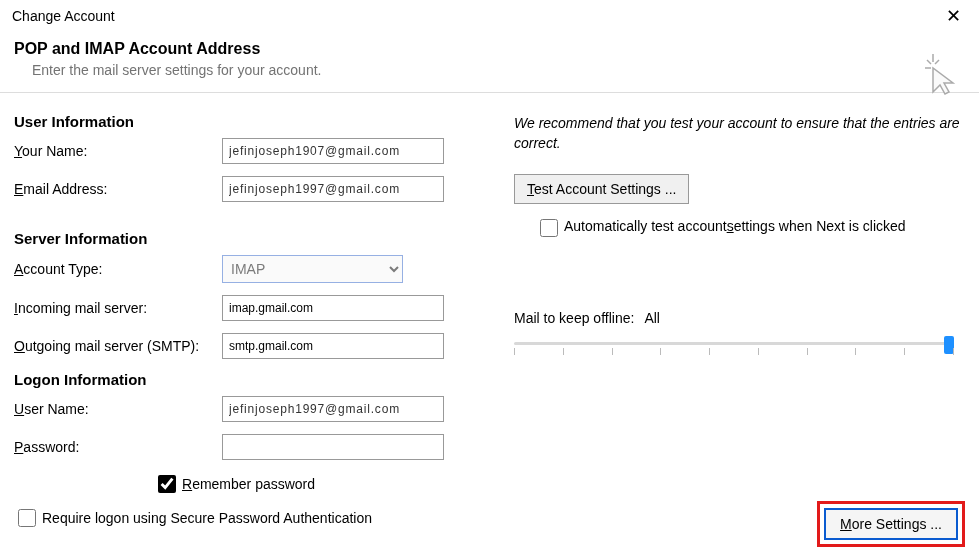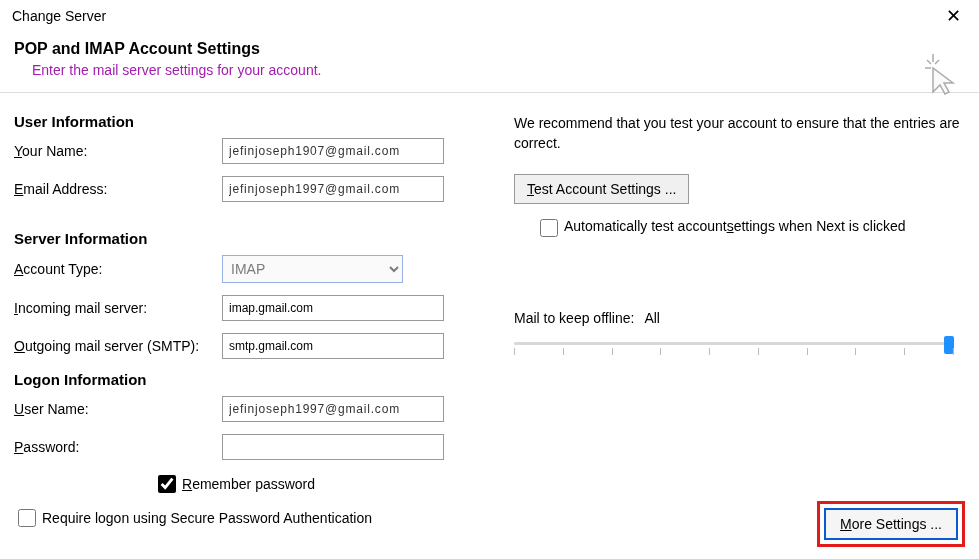--- a/index.html
+++ b/index.html
@@ -2,21 +2,21 @@
 <html><head>
   <meta charset="utf-8">
   <style>
     * { box-sizing: border-box; font-family: "Segoe UI", Arial, sans-serif; }
     body { margin: 0; background: #fff; color: #000; font-size: 14px; width: 979px; height: 559px; position: relative; }
     .titlebar { height: 32px; display: flex; align-items: center; justify-content: space-between; padding: 0 8px; }
     .titlebar-left { padding-left: 4px; font-size: 14px; }
     .close-x { font-size: 18px; font-weight: 300; cursor: pointer; padding: 4px 10px; }
     .header-area { padding: 8px 14px 14px 14px; border-bottom: 1px solid #ddd; position: relative; }
     .header-title { font-weight: bold; font-size: 16px; margin-bottom: 4px; }
-    .header-sub { padding-left: 18px; font-size: 14px; color: #a21caf; }
+    .header-sub { padding-left: 18px; font-size: 14px; color: #737373; }
     .cursor-icon { position: absolute; right: 18px; top: 18px; color: #999; }
     .body-area { display: flex; padding: 20px 14px 0 14px; gap: 40px; }
     .left-col { width: 460px; }
     .right-col { flex: 1; }
     .section-title { font-weight: bold; font-size: 15px; margin-bottom: 8px; }
     .row { display: flex; align-items: center; margin-bottom: 12px; }
     .row label { width: 208px; font-size: 14px; }
     .row input[type=text], .row input[type=password] { width: 222px; height: 26px; border: 1px solid #999; padding: 3px 6px; font-size: 12px; }
     .row select { width: 181px; height: 28px; border: 1px solid #6a8fd8; background: #f9f9f9; padding: 2px 4px; font-size: 14px; color:#444; }
     .checkbox-row { display: flex; align-items: center; margin: 6px 0 10px 0; }
@@ -35,26 +35,26 @@
     .slider-ticks span { width:1px; height:7px; background:#bbb; display:block; }
     .more-settings-wrap { position:absolute; right:14px; bottom:12px; border:3px solid #e21a1a; padding:4px; }
     .more-settings-btn { border:2px solid #0a5bd0; border-style:double; background:#f5f5f5; padding:6px 14px; font-size:14px; cursor:pointer; }
     .blur { filter: blur(0.7px); letter-spacing: 0.8px; color:#333; }
     .u { text-decoration: underline; }
   </style>
 </head>
 <body>
 
 <div class="titlebar">
-  <div class="titlebar-left">Change Server</div>
+  <div class="titlebar-left">Change Account</div>
   <div class="close-x">✕</div>
 </div>
 
 <div class="header-area">
-  <div class="header-title">POP and IMAP Account Settings</div>
+  <div class="header-title">POP and IMAP Account Address</div>
   <div class="header-sub">Enter the mail server settings for your account.</div>
   <div class="cursor-icon">
     <svg width="38" height="46" viewBox="0 0 38 46" fill="none" stroke="#aaa" stroke-width="1.5">
       <path d="M10 18 L10 42 L17 35 L22 44 L26 42 L21 33 L30 33 Z" fill="#fafafa"></path>
       <line x1="10" y1="4" x2="10" y2="12"></line>
       <line x1="2" y1="18" x2="8" y2="18"></line>
       <line x1="4" y1="10" x2="8" y2="14"></line>
       <line x1="16" y1="10" x2="12" y2="14"></line>
     </svg>
   </div>
@@ -102,21 +102,21 @@
       <input type="checkbox" checked="" style="">
       <span><span class="u">R</span><span>emember password</span></span>
     </div>
     <div class="checkbox-row" style="margin-top:8px;">
       <input type="checkbox" style="">
       <span><span>Re</span><span>quire logon using Secure Password Authentication</span></span>
     </div>
   </div>
 
   <div class="right-col">
-    <div style="margin-bottom:12px; line-height:1.45;">We recommend that you test your account to ensure that the entries are correct.</div>
+    <div style="margin-bottom:12px; line-height:1.45;font-style:italic;">We recommend that you test your account to ensure that the entries are correct.</div>
     <button class="test-btn"><span class="u">T</span><span>est Account Settings ...</span></button>
     <div class="auto-test-row">
       <input type="checkbox" style="">
       <span><span>Automatically test account </span><span class="u">s</span><span>ettings when Next is clicked</span></span>
     </div>
     <div class="mail-keep">
       <span>Mail to keep offline:</span>
       <span>All</span>
     </div>
     <div class="slider-wrap">

